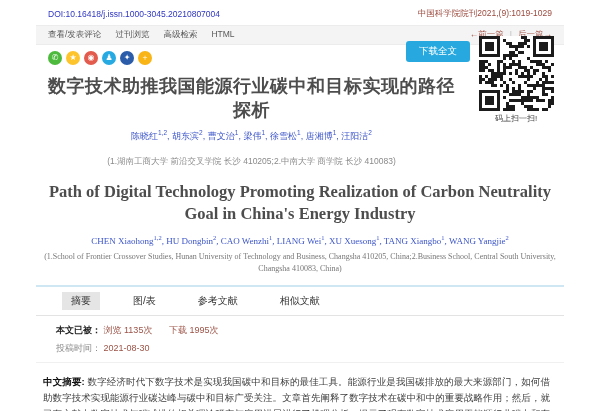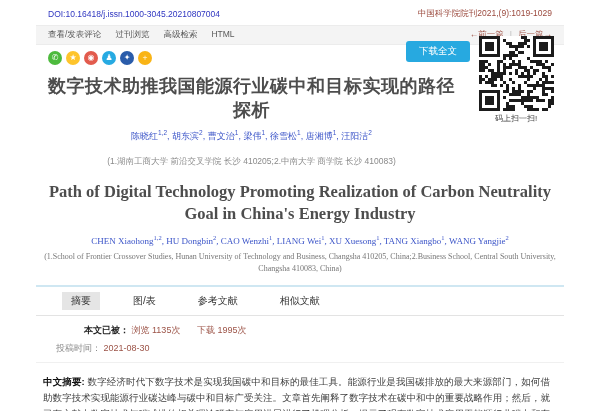--- a/index.html
+++ b/index.html
@@ -42,21 +42,21 @@
   .title-en { margin:13px auto 4px auto; max-width:505px; text-align:center; font-size:16.5px; font-weight:bold; color:#4d4d4d; line-height:1.35; }
   .authors-en { margin-top:8px; text-align:center; font-size:9px; color:#3c55c8; }
   .affil-en { margin:5px auto 0 auto; max-width:585px; text-align:center; font-size:8px; color:#777; line-height:1.5; }
   
   .tabbar { margin-top:10px; border-top:2px solid #cfe7f2; border-bottom:1px solid #e3e3e3;
             display:flex; gap:24px; padding:5px 0 5px 26px; font-size:10px; }
   .tab { color:#333; cursor:pointer; padding:2px 9px; }
   .tab.active { background:#e5e5e5; }
   
   .stats { padding:8px 0 7px 20px; border-bottom:1px solid #f0f0f0; font-size:9px; }
-  .stats .lbl-strong { font-weight:bold; color:#222;margin-left:28px; }
+  .stats .lbl-strong { font-weight:bold; color:#222; }
   .stats .val { color:#9c5347; }
   .stats .line2 { margin-top:5px; color:#8a8a8a; }
   .stats .gap { display:inline-block; width:14px; }
   
   .abstract { padding:11px 14px 0 7px; font-size:9.5px; line-height:1.7; color:#3e3e3e; text-align:justify; }
   .abstract .lbl { font-weight:bold; color:#111; }
   
   .keywords { padding:10px 14px 0 14px; font-size:9.5px; }
 </style>
 </head>

